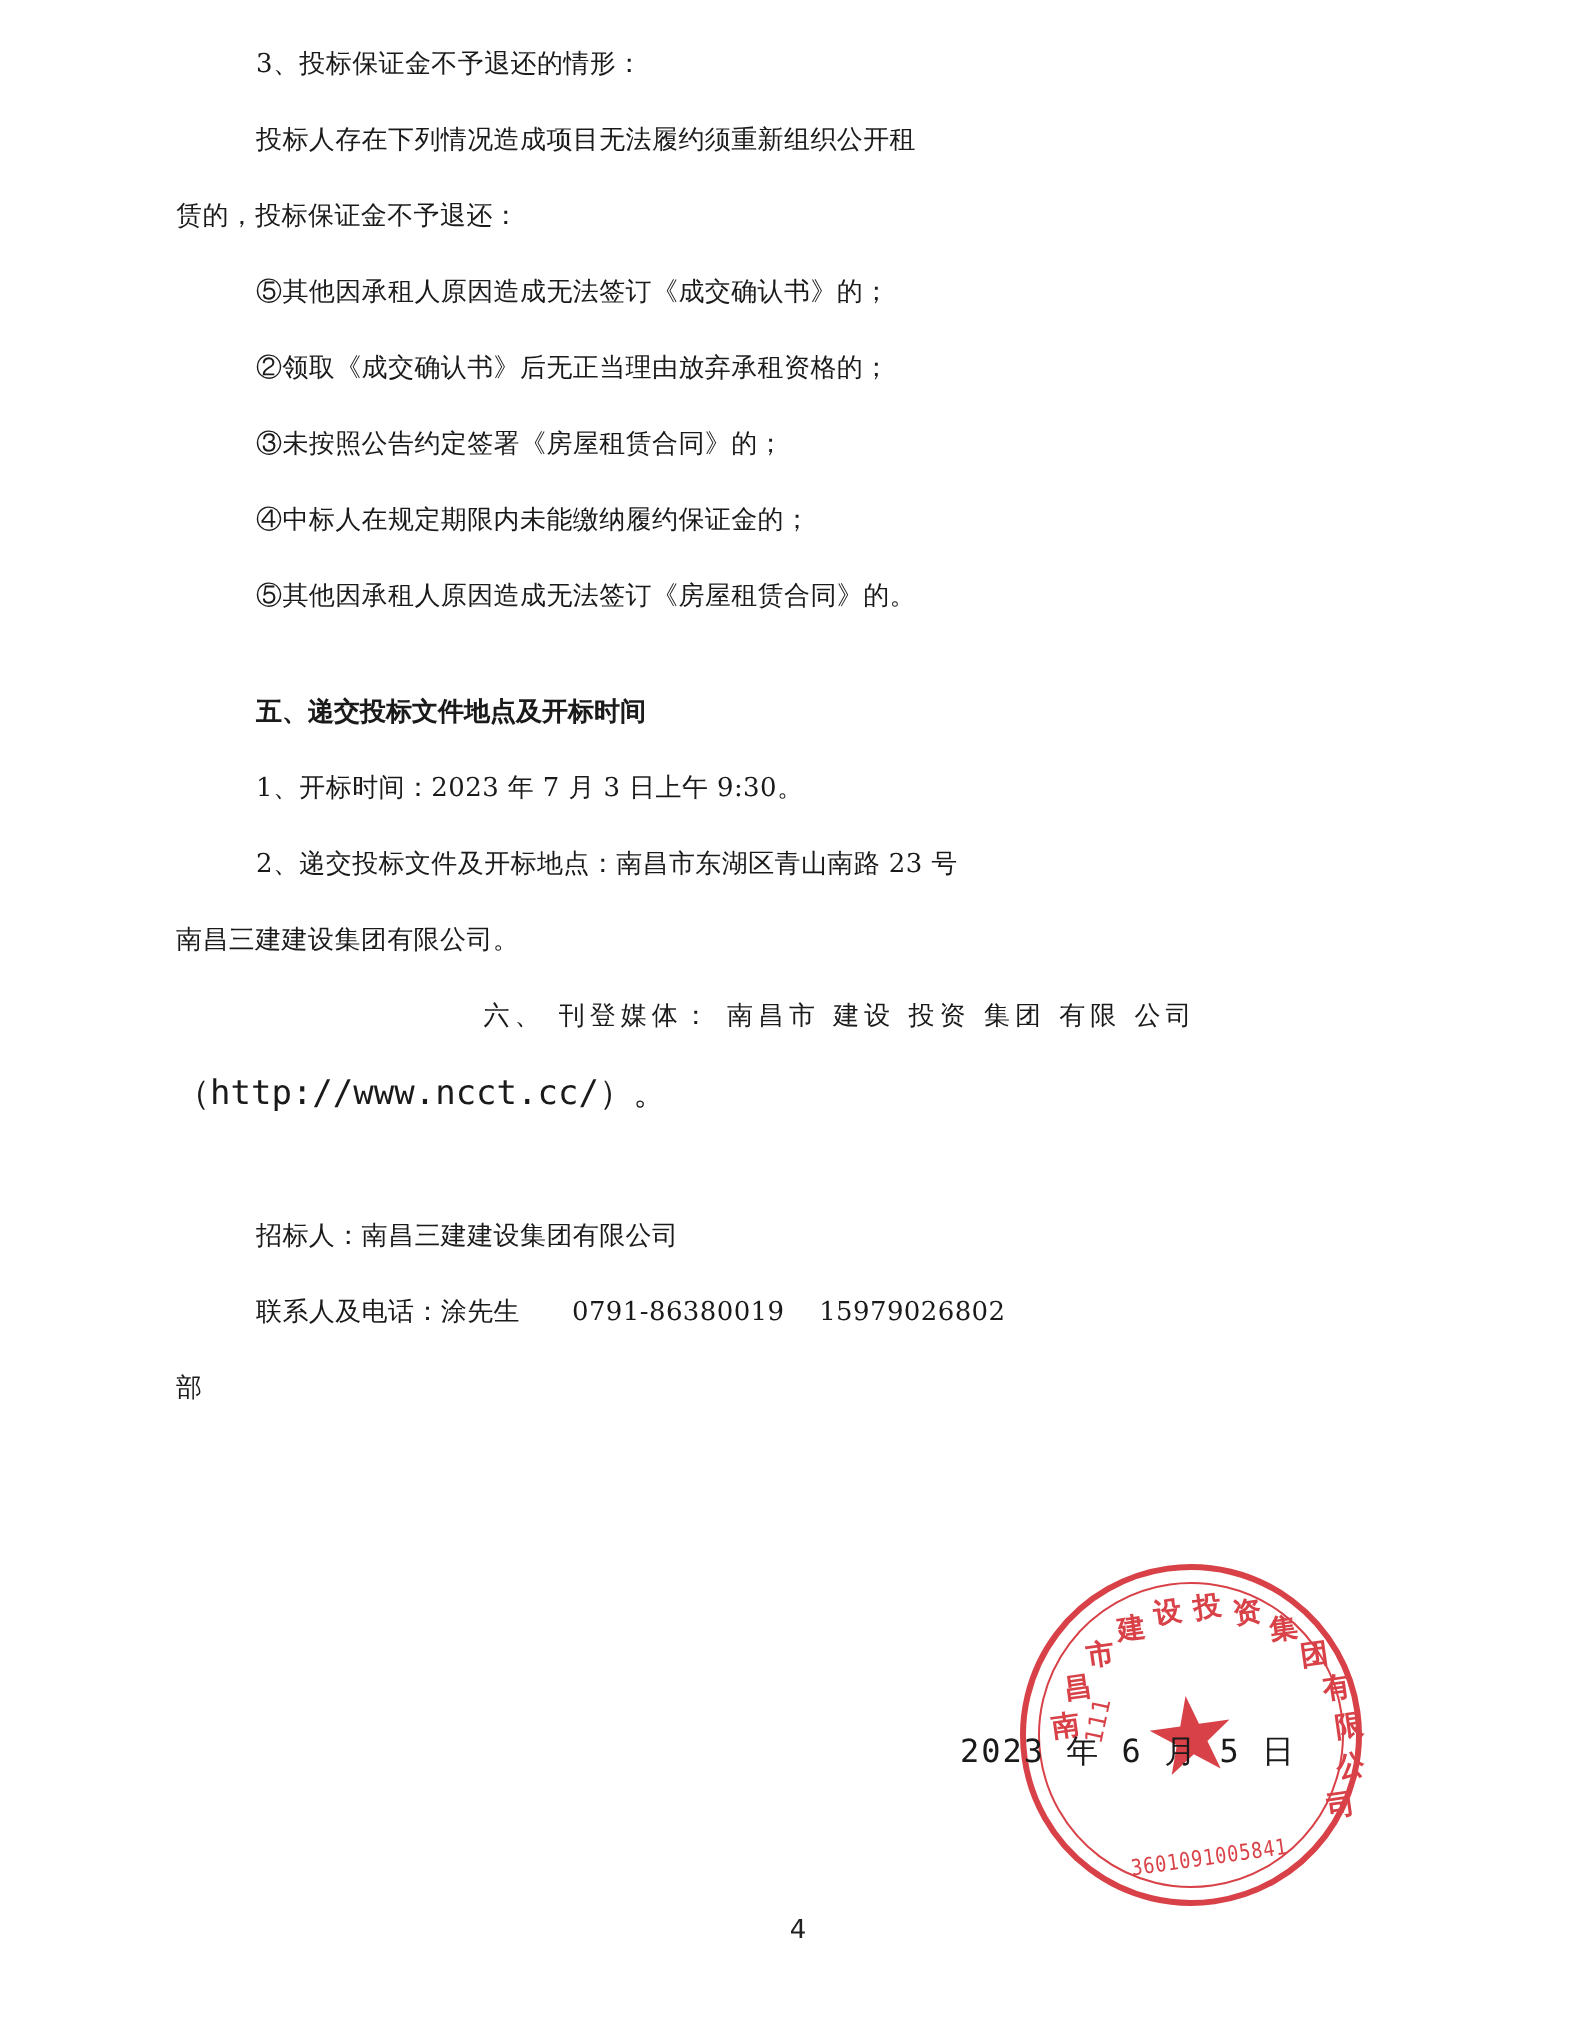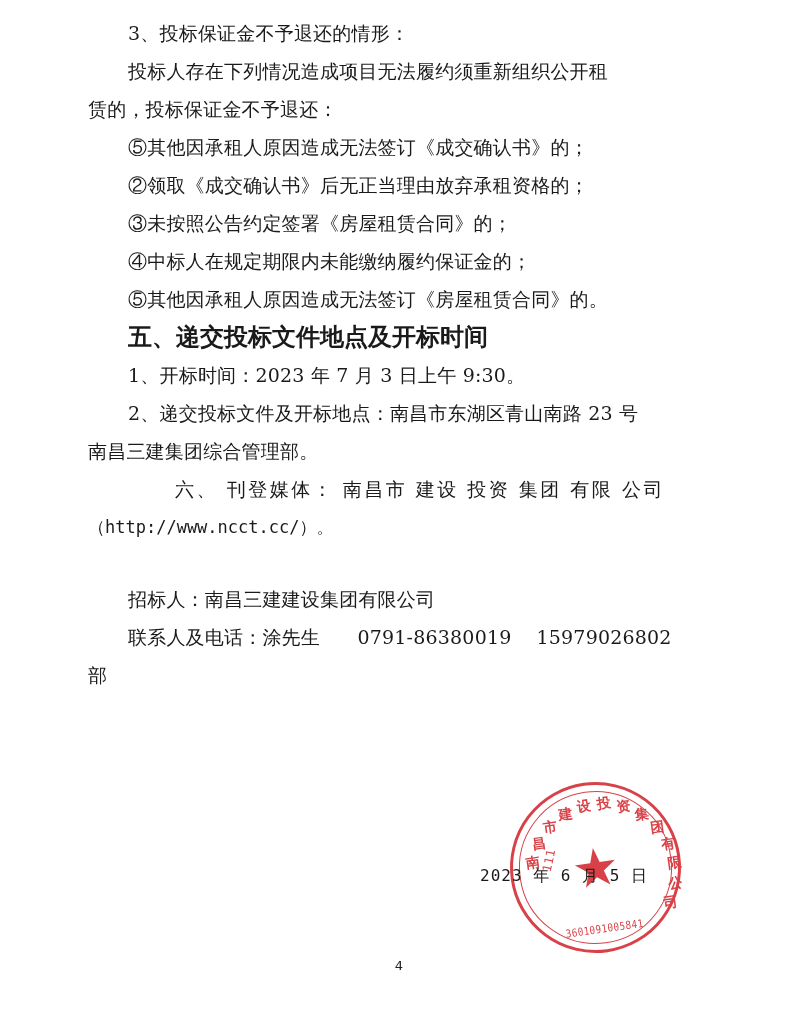--- a/index.html
+++ b/index.html
@@ -15,34 +15,35 @@
     color: #1a1a1a;
     overflow: hidden;
   }
   .page {
     position: absolute;
     inset: 0;
     padding: 14px 86px 0 88px;
     box-sizing: border-box;
   }
   .line {
-    font-size: 19px;
+    font-size: 13px;
     line-height: 38px;
     white-space: pre-wrap;
     letter-spacing: 0.2px;
   }
   .indent {
     text-indent: 40px;
   }
   .heading {
-    font-size: 24px;
+    font-size: 13px;
     line-height: 38px;
     font-weight: bold;
     text-indent: 40px;
     font-family: "DejaVu Sans", "Liberation Sans", sans-serif;
+    margin-top: 20px;
   }
   .mono {
     font-family: "DejaVu Sans Mono", "Liberation Mono", monospace;
     font-size: 17px;
     letter-spacing: 0px;
   }
   .spaced {
     letter-spacing: 2.5px;
     text-align: center;
   }
@@ -153,21 +154,21 @@
     <div class="line indent">投标人存在下列情况造成项目无法履约须重新组织公开租</div>
     <div class="line">赁的，投标保证金不予退还：</div>
     <div class="line indent">⑤其他因承租人原因造成无法签订《成交确认书》的；</div>
     <div class="line indent">②领取《成交确认书》后无正当理由放弃承租资格的；</div>
     <div class="line indent">③未按照公告约定签署《房屋租赁合同》的；</div>
     <div class="line indent">④中标人在规定期限内未能缴纳履约保证金的；</div>
     <div class="line indent">⑤其他因承租人原因造成无法签订《房屋租赁合同》的。</div>
     <div class="heading">五、递交投标文件地点及开标时间</div>
     <div class="line indent">1、开标时间：2023 年 7 月 3 日上午 9:30。</div>
     <div class="line indent">2、递交投标文件及开标地点：南昌市东湖区青山南路 23 号</div>
-    <div class="line">南昌三建集团综合管理部。</div>
+    <div class="line">南昌三建建设集团有限公司。</div>
     <div class="line indent spaced">六、 刊登媒体： 南昌市 建设 投资 集团 有限 公司</div>
     <div class="line mono">（http://www.ncct.cc/）。</div>
   </div>
 
   <div class="block-gap"></div>
 
   <div class="contact-block">
     <div class="line">招标人：南昌三建建设集团有限公司</div>
     <div class="line">联系人及电话：涂先生      0791-86380019    15979026802</div>
     <div class="line cont">部</div>

